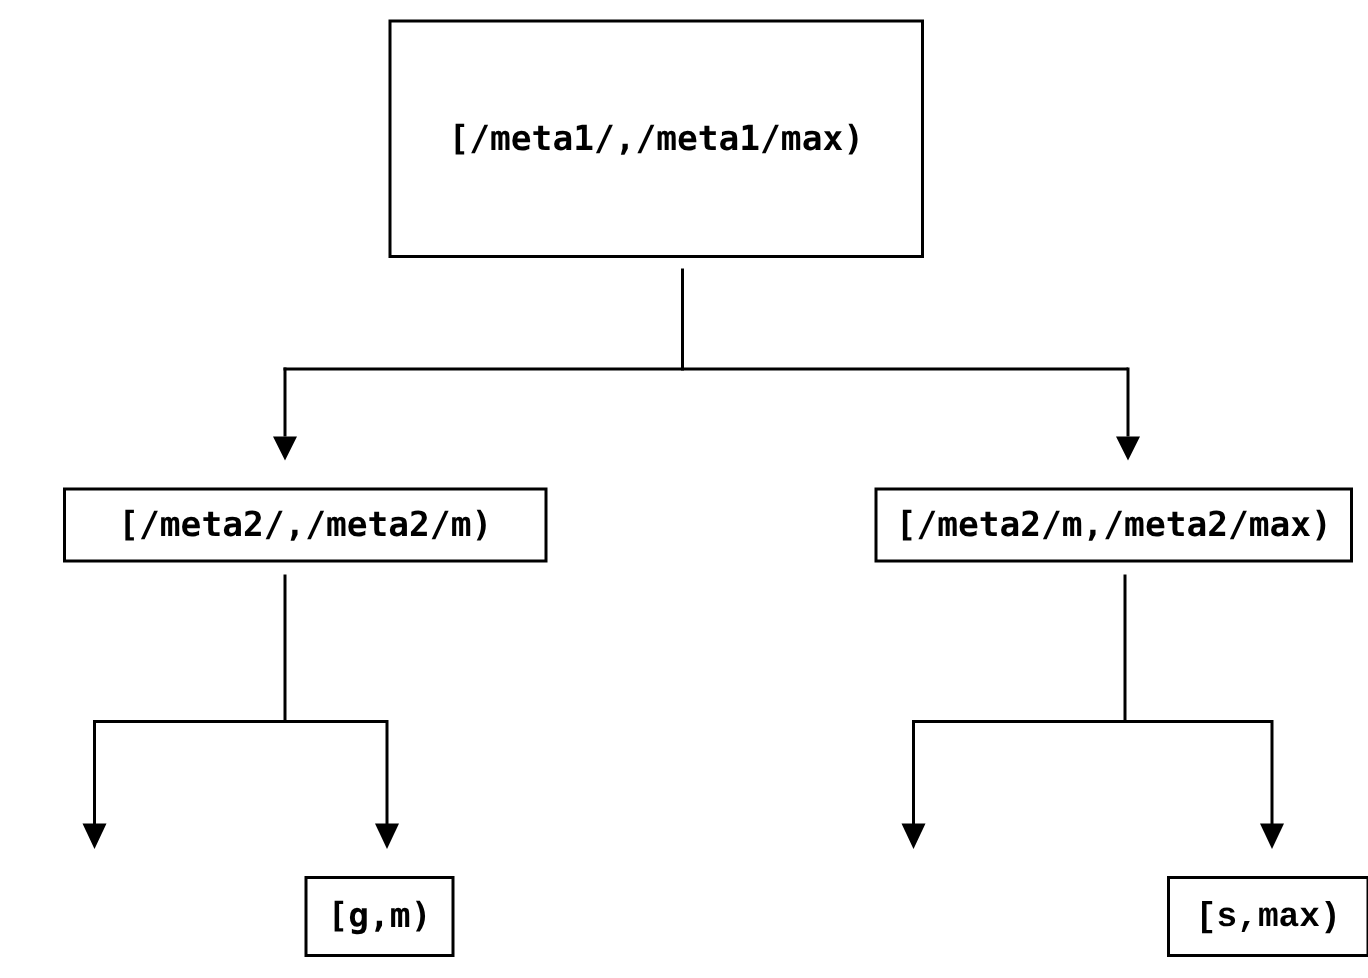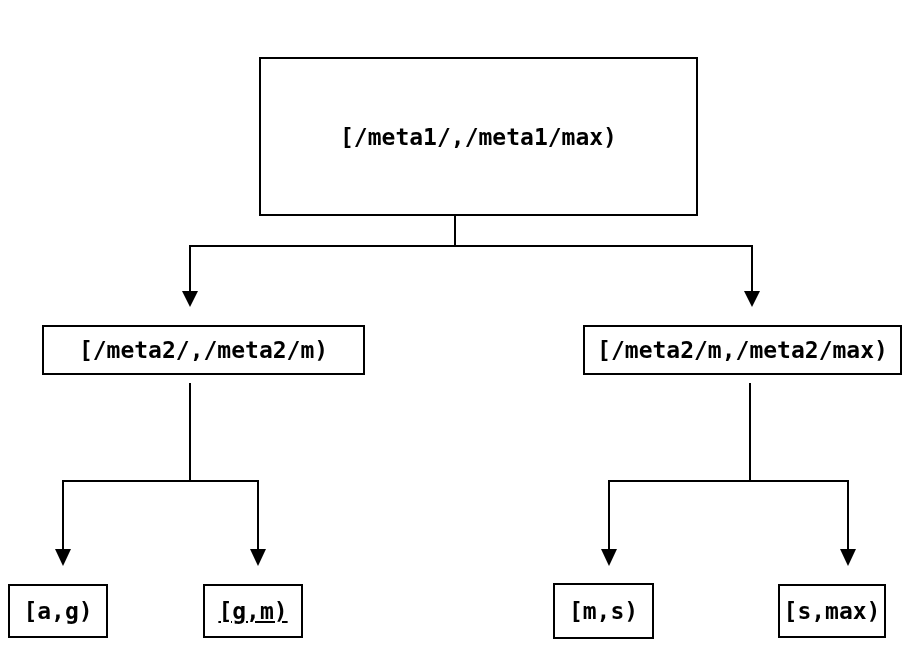--- a/index.html
+++ b/index.html
@@ -36,27 +36,27 @@
     border: 2px solid #000000;
     background: #ffffff;
     color: #000000;
     display: flex;
     align-items: center;
     justify-content: center;
     font-weight: bold;
     font-size: 23px;
     white-space: nowrap;
   }
-  .node-root   { left: 259px; top: 13px;  width: 439px; height: 159px; margin-top: 44px; }
+  .node-root   { left: 259px; top: 13px;  width: 357px; height: 159px; }
   .node-l2a    { left: 22px;  top: 325px; width: 323px; height: 50px; margin-left: 20px;  }
   .node-l2b    { left: 583px; top: 325px; width: 319px; height: 50px; align-items: center;  }
   .node-leaf1  { left: 8px;   top: 584px; width: 100px; height: 54px;  }
-  .node-leaf2  { left: 203px; top: 584px; width: 100px; height: 54px; text-decoration: underline;  }
+  .node-leaf2  { left: 203px; top: 584px; width: 100px; height: 54px;  }
   .node-leaf3  { left: 553px; top: 583px; width: 101px; height: 56px;  }
-  .node-leaf4  { left: 778px; top: 584px; width: 108px; height: 54px;  }
+  .node-leaf4  { left: 778px; top: 584px; width: 135px; height: 54px; font-family: Liberation Mono, monospace;  }
 </style>
 </head>
 <body>
 
 <div class="canvas">
 
   <svg class="edges" width="912" height="652" viewBox="0 0 912 652" xmlns="http://www.w3.org/2000/svg">
 
     <line x1="455" y1="179" x2="455" y2="247"></line>
     <line x1="189" y1="246" x2="752" y2="246"></line>
@@ -85,29 +85,23 @@
   </div>
 
   <div class="node node-l2a">
     <span>[/meta2/,/meta2/m)</span>
   </div>
 
   <div class="node node-l2b">
     <span>[/meta2/m,/meta2/max)</span>
   </div>
 
-  <div class="node node-leaf1">
-    <span>[a,g)</span>
-  </div>
 
   <div class="node node-leaf2">
     <span>[g,m)</span>
   </div>
 
-  <div class="node node-leaf3">
-    <span>[m,s)</span>
-  </div>
 
   <div class="node node-leaf4">
     <span>[s,max)</span>
   </div>
 
 </div>
 
 </body></html>

